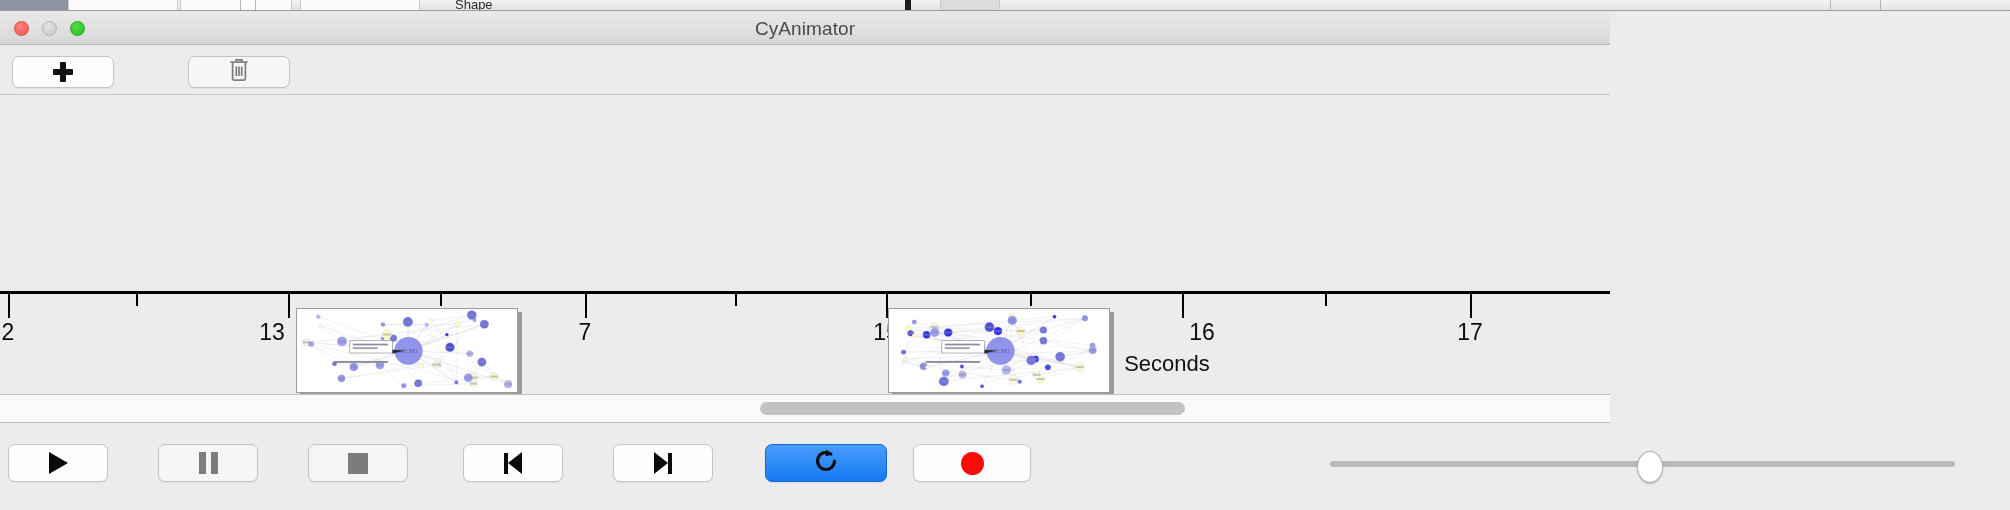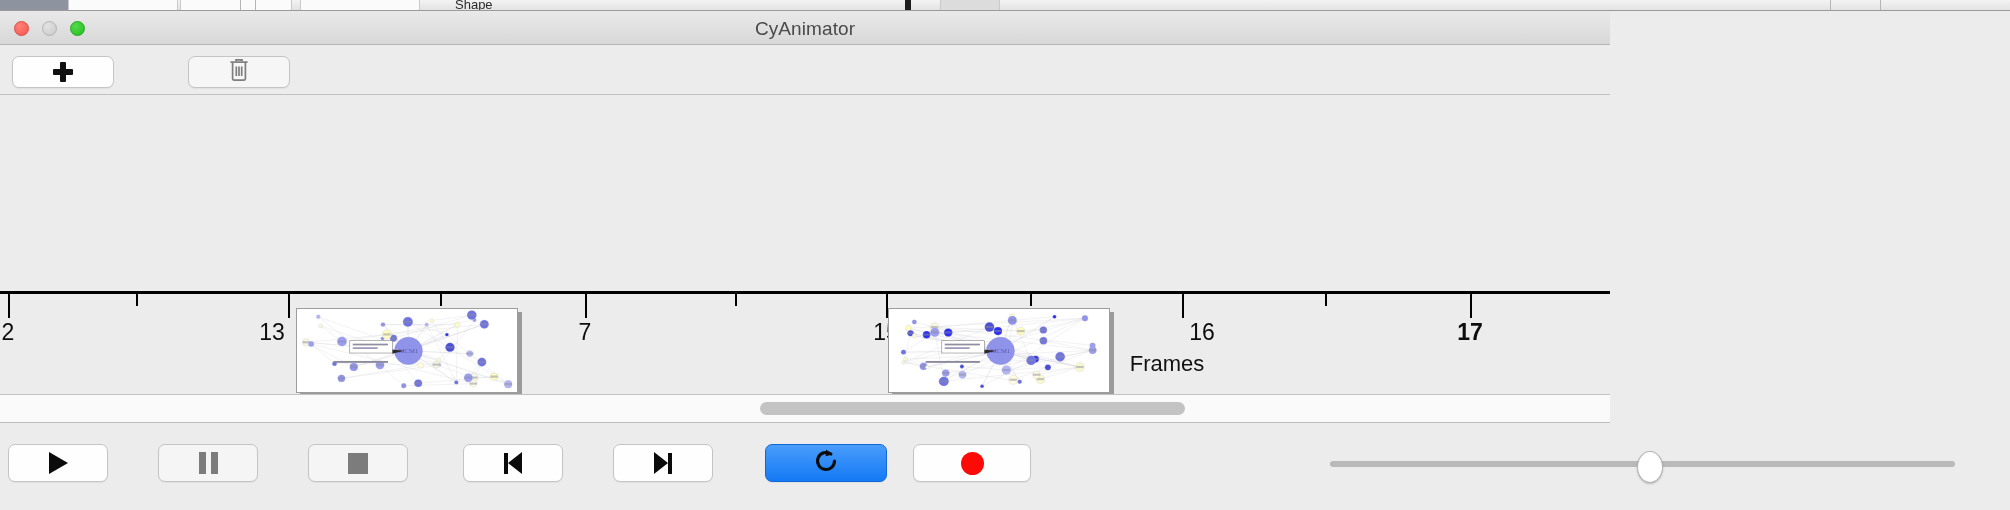--- a/index.html
+++ b/index.html
@@ -184,21 +184,21 @@
         <div class="tick-label" style="left: 8px;">2</div>
         <div class="tick-major" style="left: 288px;"></div>
         <div class="tick-label" style="left: 272px;">13</div>
         <div class="tick-major" style="left: 585px;"></div>
         <div class="tick-label" style="left: 585px;">7</div>
         <div class="tick-major" style="left: 886px;"></div>
         <div class="tick-label" style="left: 886px;">15</div>
         <div class="tick-major" style="left: 1182px;"></div>
         <div class="tick-label" style="left: 1182px; margin-left: 20px;">16</div>
         <div class="tick-major" style="left: 1470px;"></div>
-        <div class="tick-label" style="left: 1470px; font-weight: bold;">17</div>
+        <div class="tick-label" style="left: 1470px;">17</div>
         <div class="tick-major" style="left: 1760px;"></div>
         <div class="tick-label" style="left: 1760px;">20</div>
         <div class="tick-minor" style="left: 136px;"></div>
         <div class="tick-minor" style="left: 440px;"></div>
         <div class="tick-minor" style="left: 735px;"></div>
         <div class="tick-minor" style="left: 1030px;"></div>
         <div class="tick-minor" style="left: 1325px;"></div>
         <div class="tick-minor" style="left: 1615px;"></div>
         <div class="tick-minor" style="left: 1905px;"></div>
       </div>
@@ -577,21 +577,21 @@
     <circle cx="152" cy="58" r="19" fill="#8f93ea" stroke="#7d81dd" stroke-width="0.6"></circle>
     <text x="152" y="61.4" font-size="9" fill="#5b5bb0" text-anchor="middle" font-family="Liberation Serif, serif">MCM1</text>
     <path d="M128 56 L146 58 L130 62 Z" fill="#2a2a2a"></path>
     <rect x="72" y="44" width="58" height="17" fill="#ffffff" stroke="#6b6b6b" stroke-width="0.7"></rect>
     <rect x="76" y="48" width="48" height="2.4" fill="#8e8e9e"></rect>
     <rect x="76" y="53" width="34" height="2.4" fill="#9a9ab8"></rect>
     <rect x="50" y="72" width="74" height="2.6" fill="#8a8a9a"></rect>
   </svg>
         </div>
       </div>
-    <div id="axis-title" style="left: 1167px;">Frames</div>
+    <div id="axis-title" style="left: 1167px;">Seconds</div>
   </div>
 
   <div id="hscroll">
     <div id="hthumb" style="left: 760px; width: 425px;"></div>
   </div>
 
   <div id="controls">
     <div id="buttons-layer">
         <div class="cbtn" style="left: 8px; width: 100px;">
           <span class="tri-right"></span>

